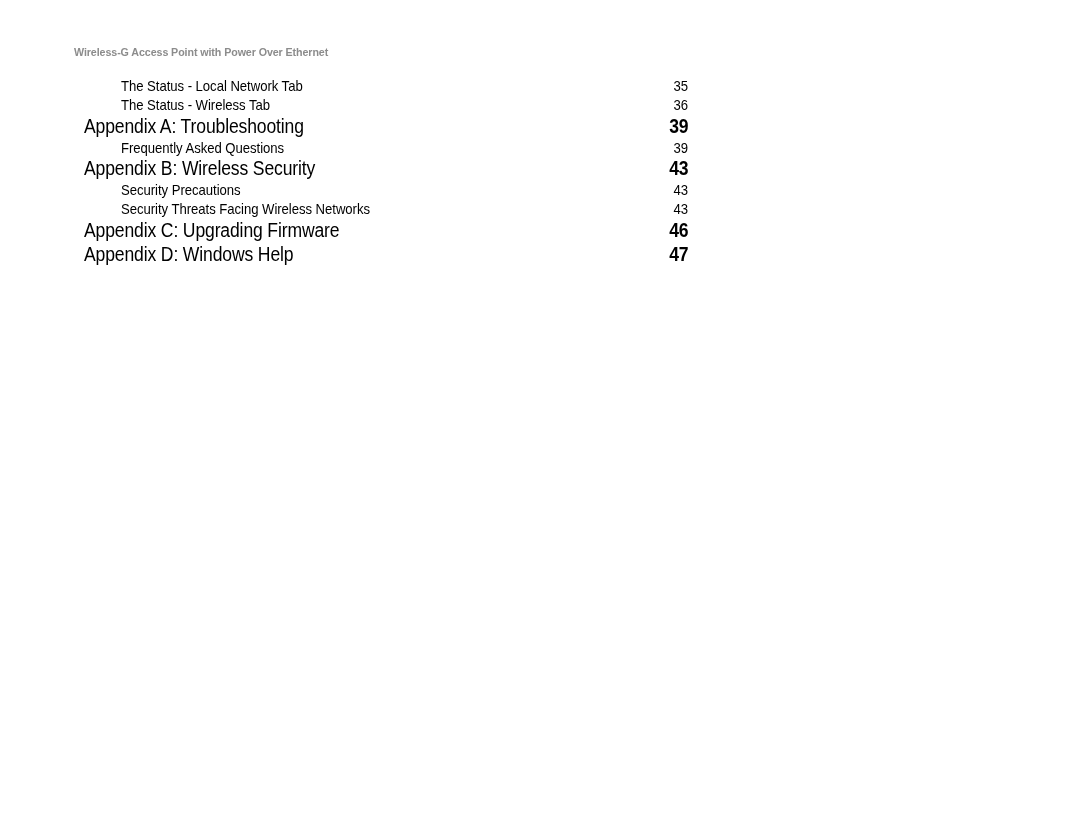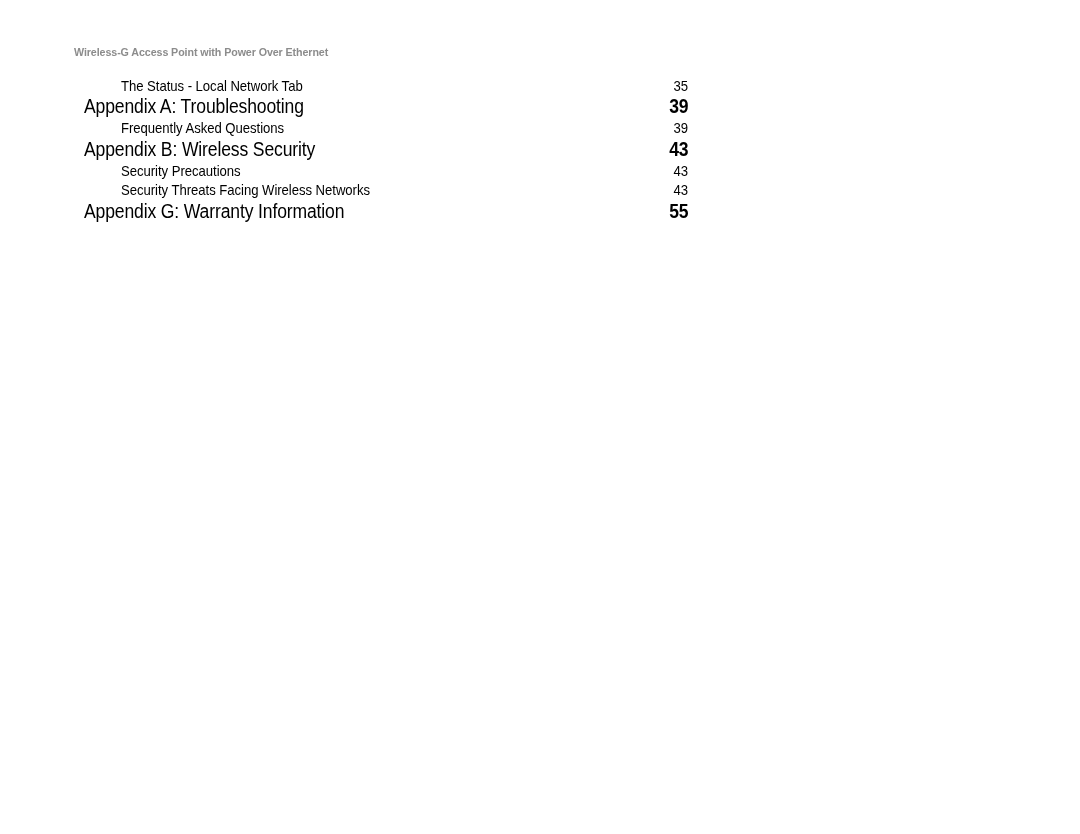--- a/index.html
+++ b/index.html
@@ -111,20 +111,25 @@
 <div class="page">
 
   <div class="running-header">Wireless-G Access Point with Power Over Ethernet</div>
 
   <div class="toc">
       <div class="toc-row level-2">
         <span class="toc-title">The Status - Local Network Tab</span>
         <span class="toc-spacer"></span>
         <span class="toc-page">35</span>
       </div>
+      <div class="toc-row level-2">
+        <span class="toc-title">The Status - Wireless Tab</span>
+        <span class="toc-spacer"></span>
+        <span class="toc-page">36</span>
+      </div>
       <div class="toc-row level-1">
         <span class="toc-title">Appendix A: Troubleshooting</span>
         <span class="toc-spacer"></span>
         <span class="toc-page">39</span>
       </div>
       <div class="toc-row level-2">
         <span class="toc-title">Frequently Asked Questions</span>
         <span class="toc-spacer"></span>
         <span class="toc-page">39</span>
       </div>
@@ -137,19 +142,24 @@
         <span class="toc-title">Security Precautions</span>
         <span class="toc-spacer"></span>
         <span class="toc-page">43</span>
       </div>
       <div class="toc-row level-2">
         <span class="toc-title">Security Threats Facing Wireless Networks</span>
         <span class="toc-spacer"></span>
         <span class="toc-page">43</span>
       </div>
       <div class="toc-row level-1">
-        <span class="toc-title">Appendix G: Warranty Information</span>
+        <span class="toc-title">Appendix C: Upgrading Firmware</span>
         <span class="toc-spacer"></span>
-        <span class="toc-page">55</span>
+        <span class="toc-page">46</span>
+      </div>
+      <div class="toc-row level-1">
+        <span class="toc-title">Appendix D: Windows Help</span>
+        <span class="toc-spacer"></span>
+        <span class="toc-page">47</span>
       </div>
     </div>
 
 </div>
 
 </body></html>

